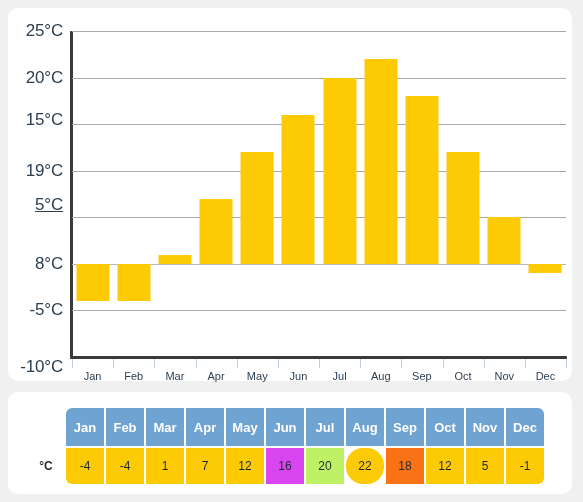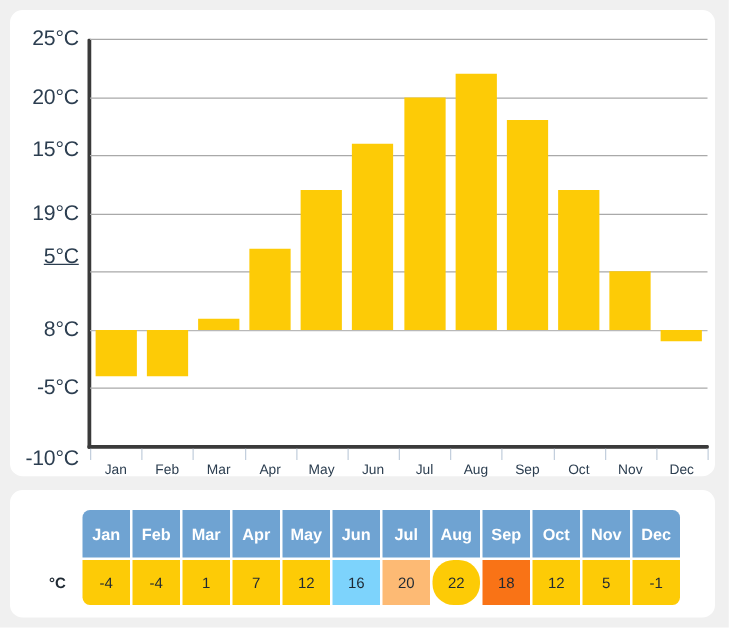--- a/index.html
+++ b/index.html
@@ -282,22 +282,22 @@
         </tr>
     </thead>
     <tbody>
       <tr>
         <td class="rowlabel">°C</td>
       <td class="value-cell first" style="background: rgb(253, 203, 6);">-4</td>
           <td class="value-cell" style="background: rgb(253, 203, 6);">-4</td>
           <td class="value-cell" style="background: rgb(253, 203, 6);">1</td>
           <td class="value-cell" style="background: rgb(253, 203, 6);">7</td>
           <td class="value-cell" style="background: rgb(253, 203, 6);">12</td>
-          <td class="value-cell" style="background: #7dd3fc; margin-left: 44px;">16</td>
-          <td class="value-cell" style="background: #fdba74;">20</td>
+          <td class="value-cell" style="background: #d946ef; margin-left: 44px;">16</td>
+          <td class="value-cell" style="background: #bef264;">20</td>
           <td class="value-cell" style="background: rgb(253, 203, 6); border-radius: 17px;">22</td>
           <td class="value-cell" style="background: #f97316;">18</td>
           <td class="value-cell" style="background: rgb(253, 203, 6);">12</td>
           <td class="value-cell" style="background: rgb(253, 203, 6);">5</td>
           <td class="value-cell last" style="background: rgb(253, 203, 6);">-1</td>
         </tr>
     </tbody>
   </table>
 </div>
 

